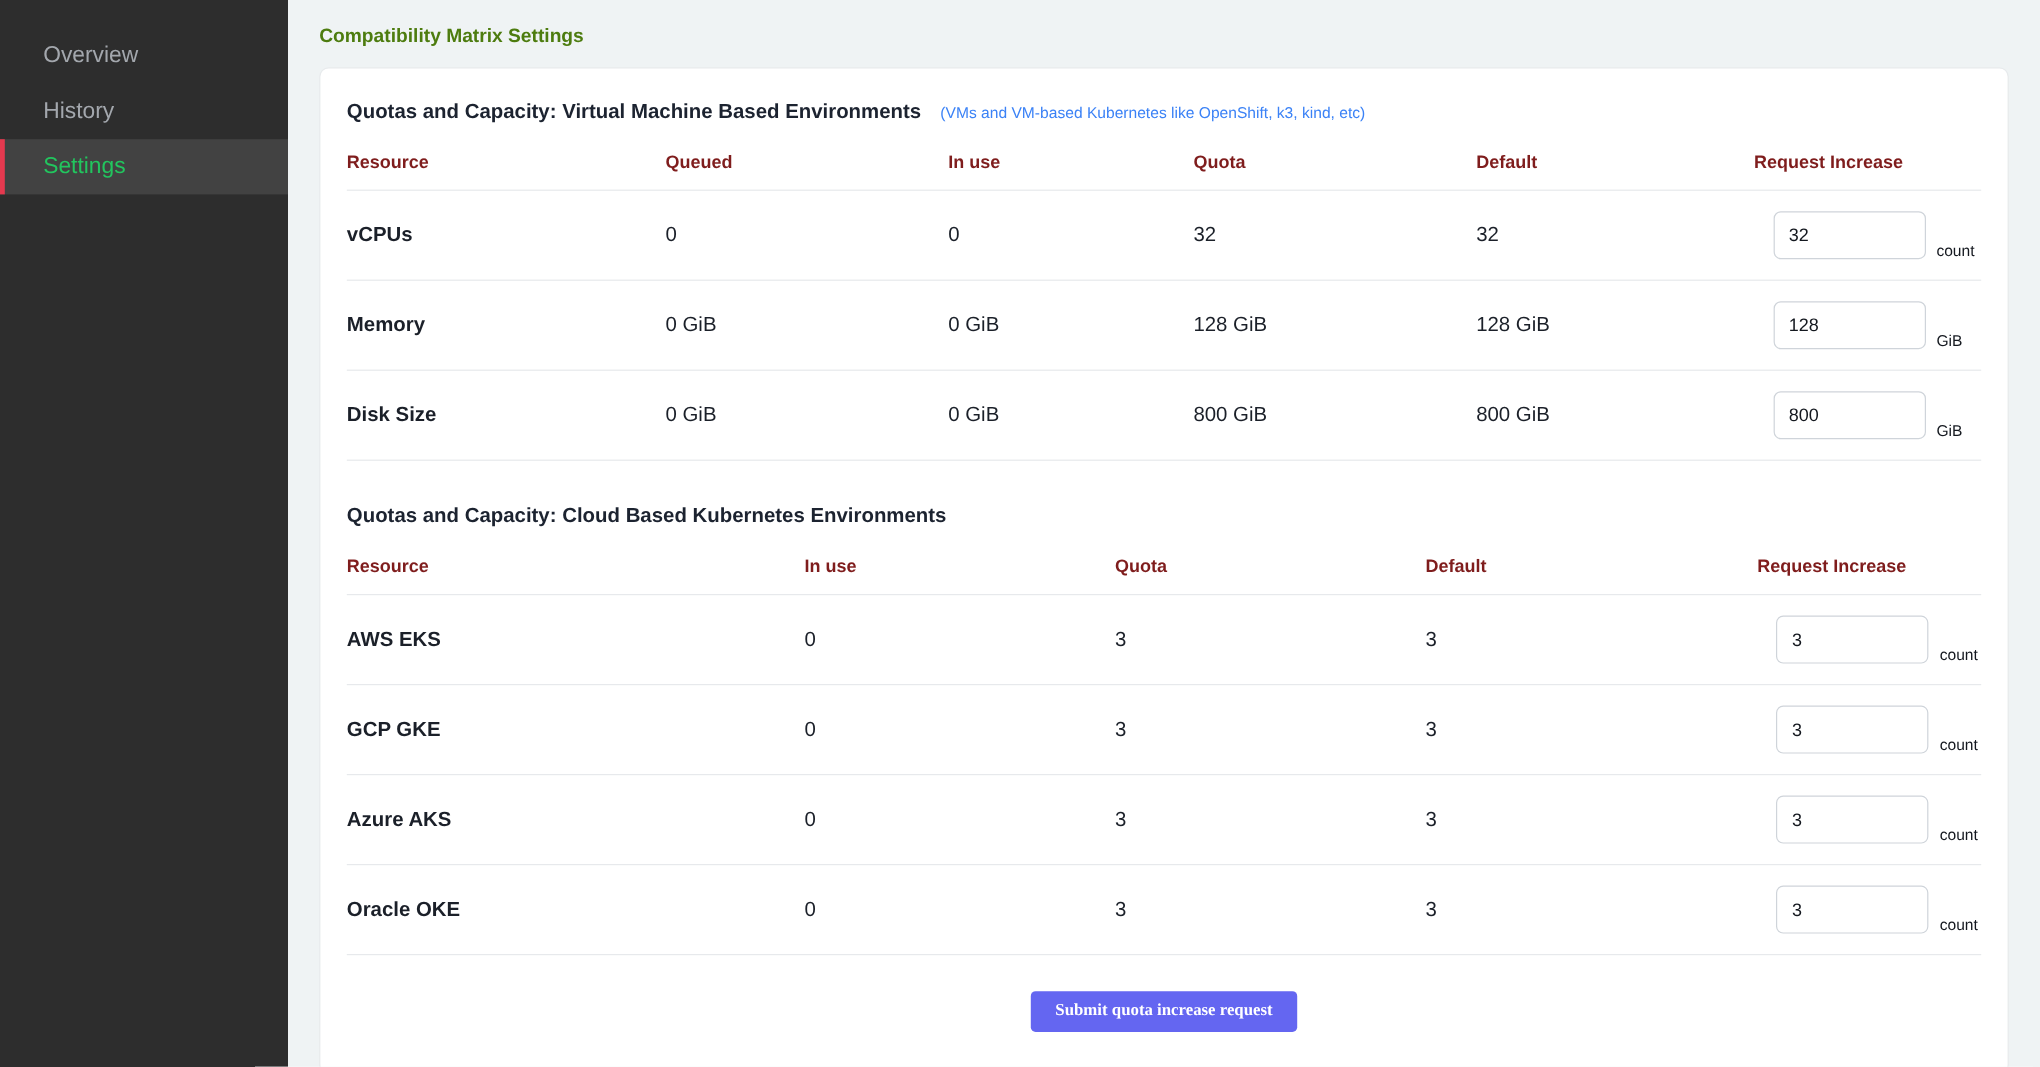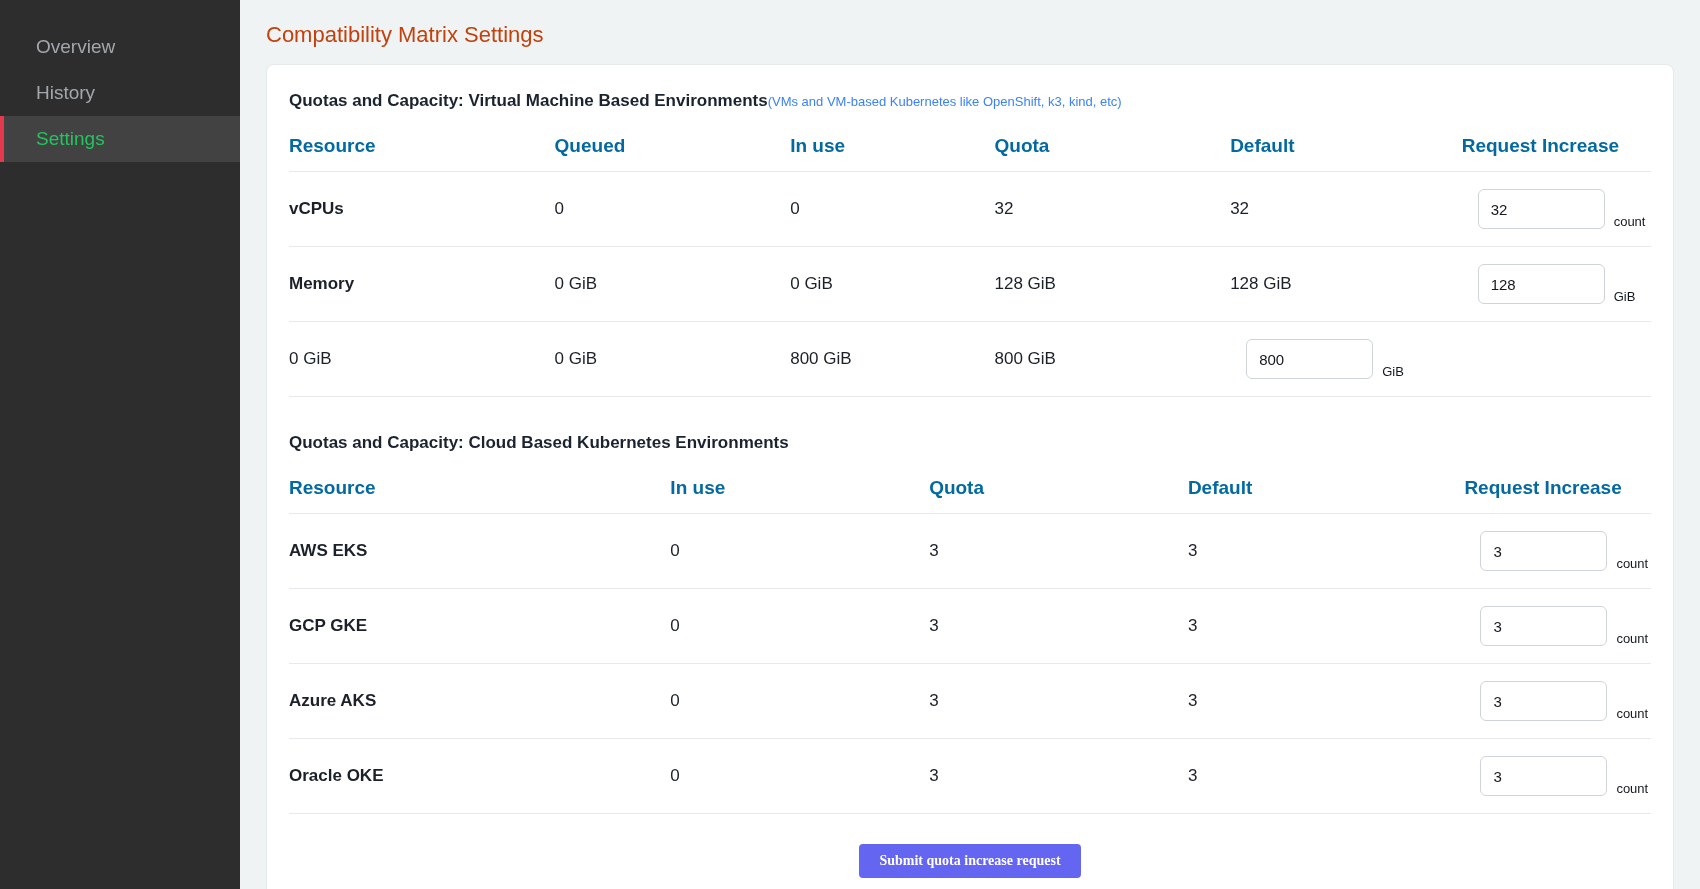--- a/index.html
+++ b/index.html
@@ -38,36 +38,36 @@
     border-left-color: #e5394f;
     font-weight: 400;
   }
 
   
   .main {
     flex: 1;
     padding: 18px 26px 26px 26px;
   }
   .page-title {
-    font-size: 22px;
-    font-weight: 400;
-    color: #c2410c;
+    font-size: 16px;
+    font-weight: 700;
+    color: #4d7c0f;
     margin: 4px 0 16px 0;
   }
   .card {
     background: #ffffff;
     border: 1px solid #e7eaec;
     border-radius: 8px;
     padding: 26px 22px 20px 22px;
   }
 
   .section-head {
     display: flex;
     align-items: baseline;
-    gap: 0;
+    gap: 16px;
     margin-bottom: 18px;
   }
   .section-title {
     font-size: 17px;
     font-weight: 700;
     color: #1c2330;
   }
   .section-subtitle {
     font-size: 13px;
     color: #3b82f6;
@@ -75,23 +75,23 @@
 
   .table { width: 100%; }
   .t-row {
     display: grid;
     align-items: center;
     border-bottom: 1px solid #e7e9ec;
   }
   .vm-grid  { grid-template-columns: 19.5% 17.3% 15% 17.3% 17% auto; }
   .k8s-grid { grid-template-columns: 28% 19% 19% 20.3% auto; }
   .t-head .cell {
-    font-size: 19px;
-    font-weight: 700;
-    color: #0369a1;
+    font-size: 15px;
+    font-weight: 700;
+    color: #7f1d1d;
     padding: 6px 0 14px 0;
   }
   .t-body-row .cell {
     font-size: 17px;
     color: #1b2029;
     padding: 22px 0;
   }
   .cell { padding-left: 16px; }
   .resource-cell { font-weight: 700; font-size: 14px; color: #14181f; }
 
@@ -187,20 +187,21 @@
           <div class="cell">0 GiB</div>
           <div class="cell">128 GiB</div>
           <div class="cell">128 GiB</div>
           <div class="request-cell">
             <input class="quota-input" type="text" value="128" style="">
             <span class="unit-label">GiB</span>
           </div>
         </div>
 
         <div class="t-row t-body-row vm-grid">
+          <div class="cell resource-cell">Disk Size</div>
           <div class="cell">0 GiB</div>
           <div class="cell">0 GiB</div>
           <div class="cell">800 GiB</div>
           <div class="cell">800 GiB</div>
           <div class="request-cell">
             <input class="quota-input" type="text" value="800" style="">
             <span class="unit-label">GiB</span>
           </div>
         </div>
       </div>

